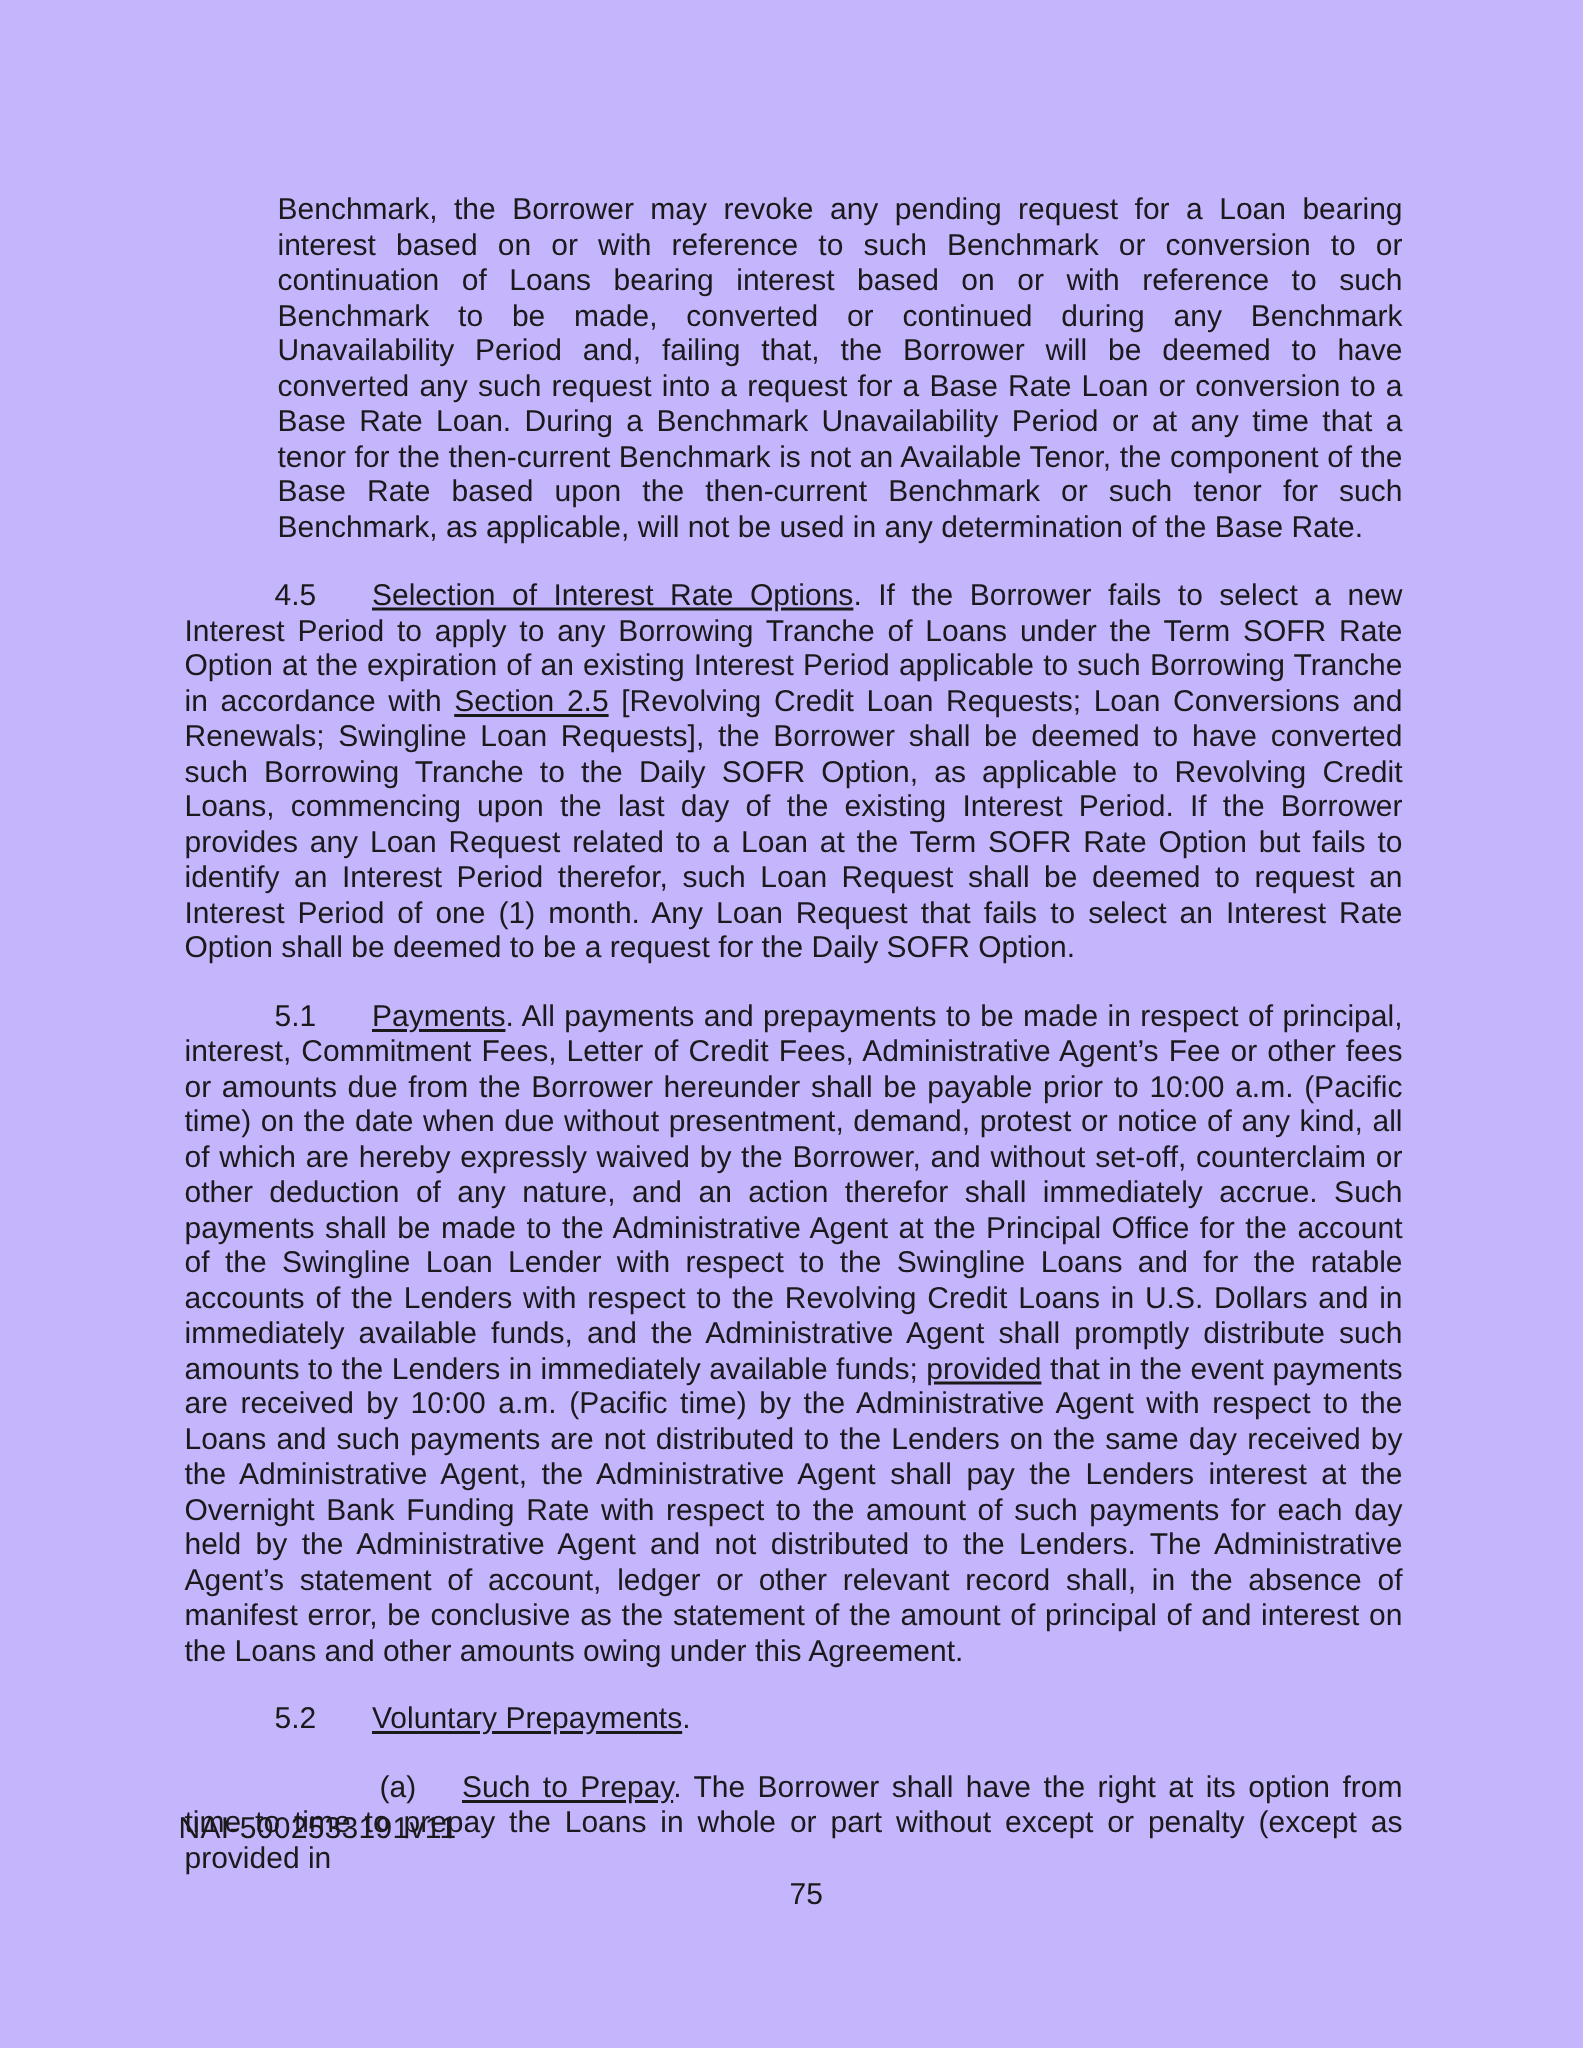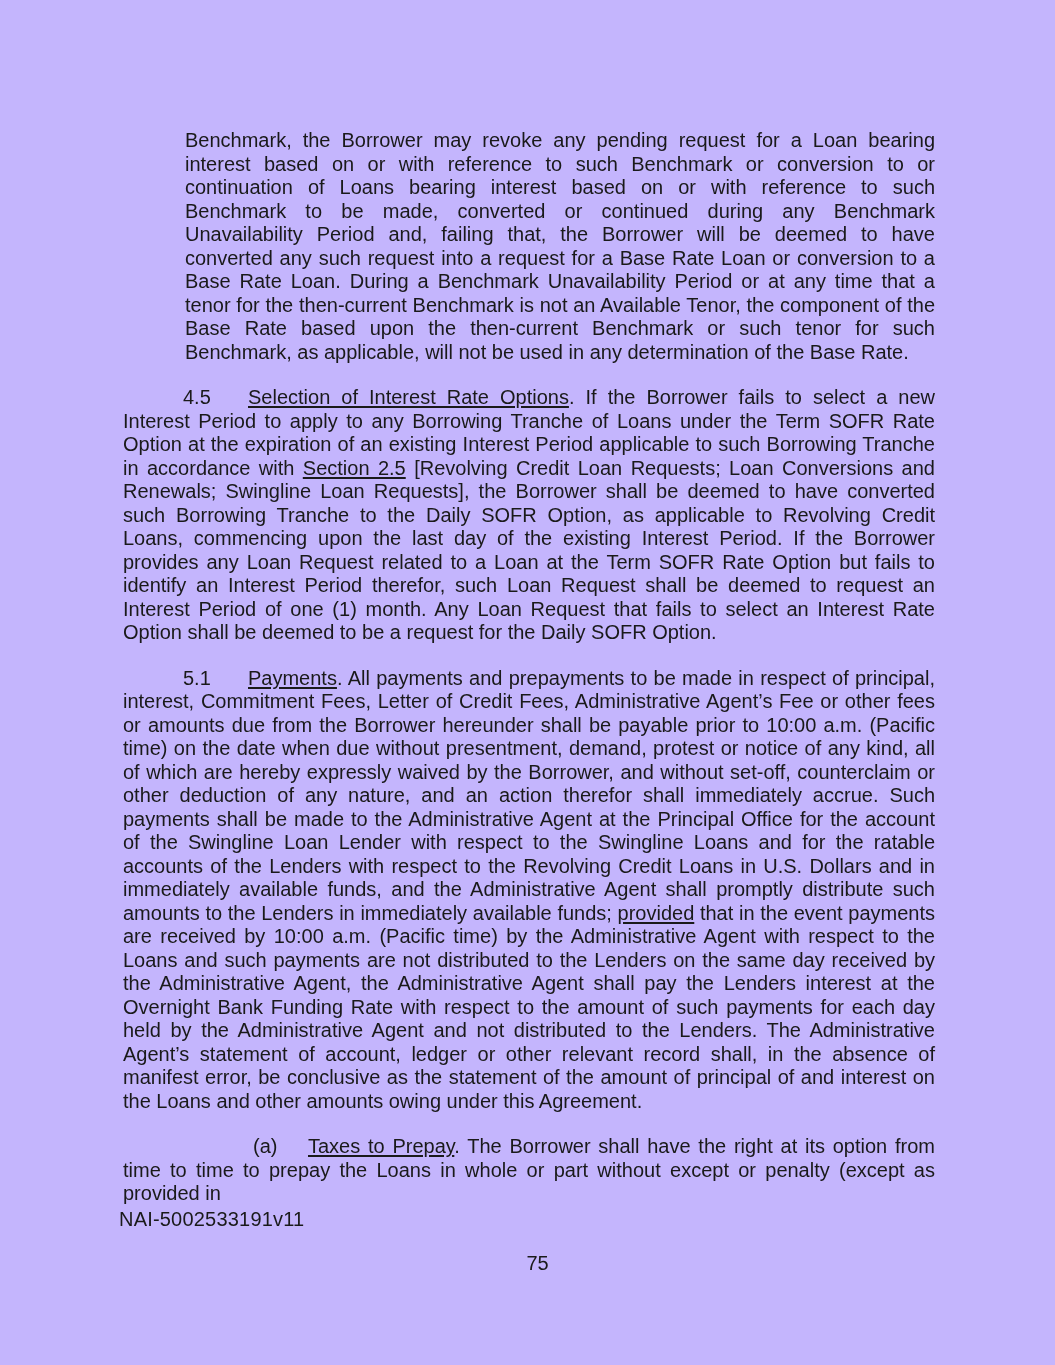--- a/index.html
+++ b/index.html
@@ -56,20 +56,21 @@
 
     <p class="indent-block">Benchmark, the Borrower may revoke any pending request for a Loan bearing interest based on or with reference to such Benchmark or conversion to or continuation of Loans bearing interest based on or with reference to such Benchmark to be made, converted or continued during any Benchmark Unavailability Period and, failing that, the Borrower will be deemed to have converted any such request into a request for a Base Rate Loan or conversion to a Base Rate Loan.  During a Benchmark Unavailability Period or at any time that a tenor for the then-current Benchmark is not an Available Tenor, the component of the Base Rate based upon the then-current Benchmark or such tenor for such Benchmark, as applicable, will not be used in any determination of the Base Rate.</p>
 
     <p class="section"><span class="secnum">4.5</span><span class="u">Selection of Interest Rate Options</span><span>.  If the Borrower fails to select a new Interest Period to apply to any Borrowing Tranche of Loans under the Term SOFR Rate Option at the expiration of an existing Interest Period applicable to such Borrowing Tranche in accordance with </span><span class="u">Section 2.5</span><span> [Revolving Credit Loan Requests; Loan Conversions and Renewals; Swingline Loan Requests], the Borrower shall be deemed to have converted such Borrowing Tranche to the Daily SOFR Option, as applicable to Revolving Credit Loans, commencing upon the last day of the existing Interest Period.  If the Borrower provides any Loan Request related to a Loan at the Term SOFR Rate Option but fails to identify an Interest Period therefor, such Loan Request shall be deemed to request an Interest Period of one (1) month.  Any Loan Request that fails to select an Interest Rate Option shall be deemed to be a request for the Daily SOFR Option.</span></p>
 
     <div class="article-heading">
     </div>
 
     <p class="section"><span class="secnum">5.1</span><span class="u">Payments</span><span>.  All payments and prepayments to be made in respect of principal, interest, Commitment Fees, Letter of Credit Fees, Administrative Agent’s Fee or other fees or amounts due from the Borrower hereunder shall be payable prior to 10:00 a.m. (Pacific time) on the date when due without presentment, demand, protest or notice of any kind, all of which are hereby expressly waived by the Borrower, and without set-off, counterclaim or other deduction of any nature, and an action therefor shall immediately accrue.  Such payments shall be made to the Administrative Agent at the Principal Office for the account of the Swingline Loan Lender with respect to the Swingline Loans and for the ratable accounts of the Lenders with respect to the Revolving Credit Loans in U.S. Dollars and in immediately available funds, and the Administrative Agent shall promptly distribute such amounts to the Lenders in immediately available funds; </span><span class="u">provided</span><span> that in the event payments are received by 10:00 a.m. (Pacific time) by the Administrative Agent with respect to the Loans and such payments are not distributed to the Lenders on the same day received by the Administrative Agent, the Administrative Agent shall pay the Lenders interest at the Overnight Bank Funding Rate with respect to the amount of such payments for each day held by the Administrative Agent and not distributed to the Lenders.  The Administrative Agent’s statement of account, ledger or other relevant record shall, in the absence of manifest error, be conclusive as the statement of the amount of principal of and interest on the Loans and other amounts owing under this Agreement.</span></p>
 
+    <p class="section"><span class="secnum">5.2</span><span class="u">Voluntary Prepayments</span><span>.</span></p>
 
-    <p class="subsection"><span class="secnum-a">(a)</span><span class="u">Taxes to Prepay</span><span>.  The Borrower shall have the right at its option from time to time to prepay the Loans in whole or part without except or penalty (except as provided in</span></p>
+    <p class="subsection"><span class="secnum-a">(a)</span><span class="u">Such to Prepay</span><span>.  The Borrower shall have the right at its option from time to time to prepay the Loans in whole or part without except or penalty (except as provided in</span></p>
 
   </main>
 
   <div class="page-number">75</div>
   <div class="doc-id">NAI-5002533191v11</div>
 </div>
 
 </body></html>

